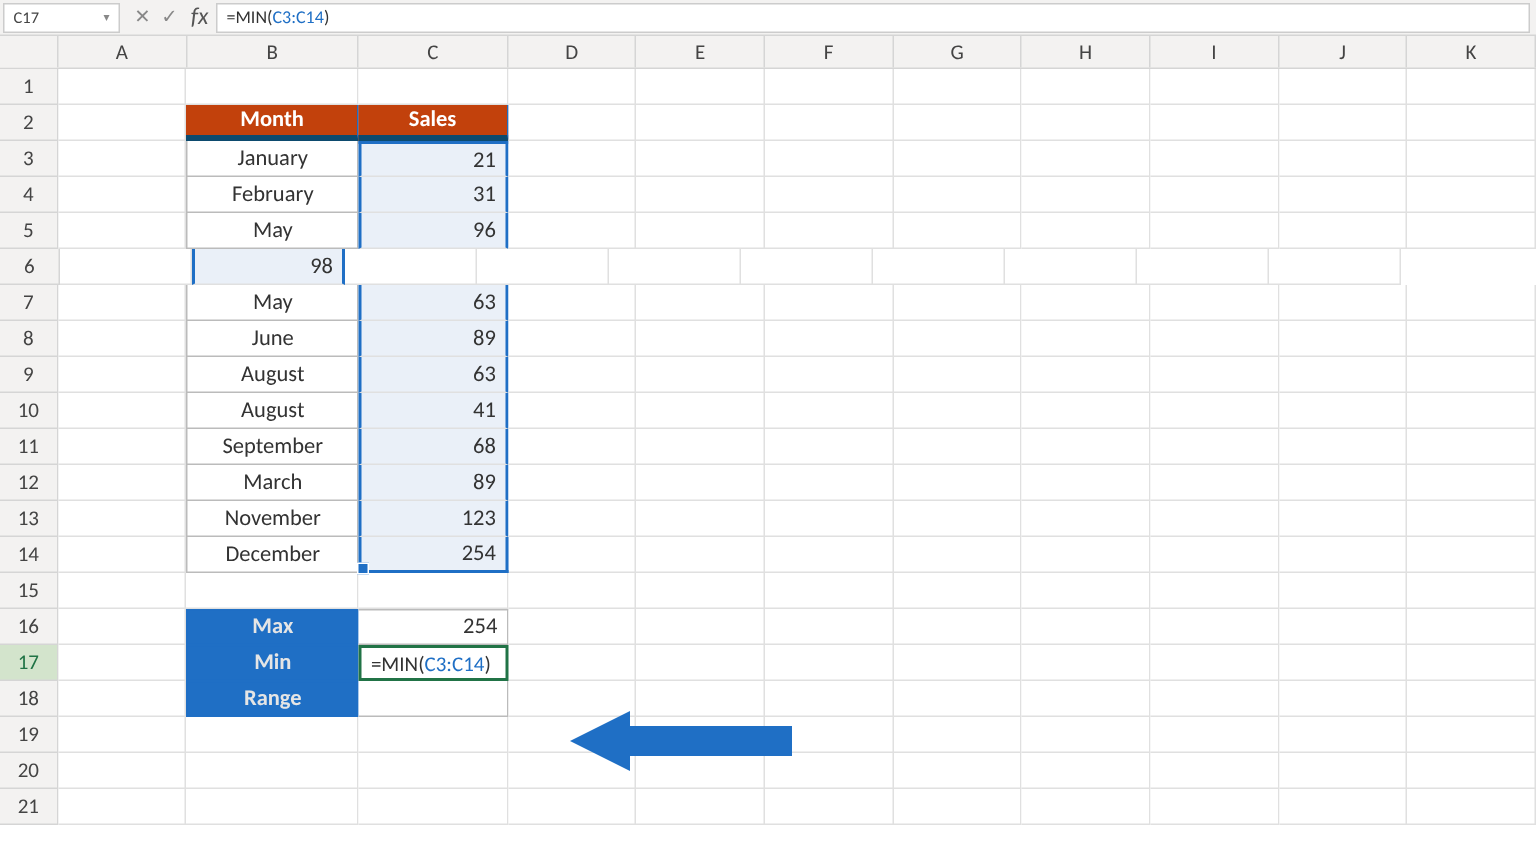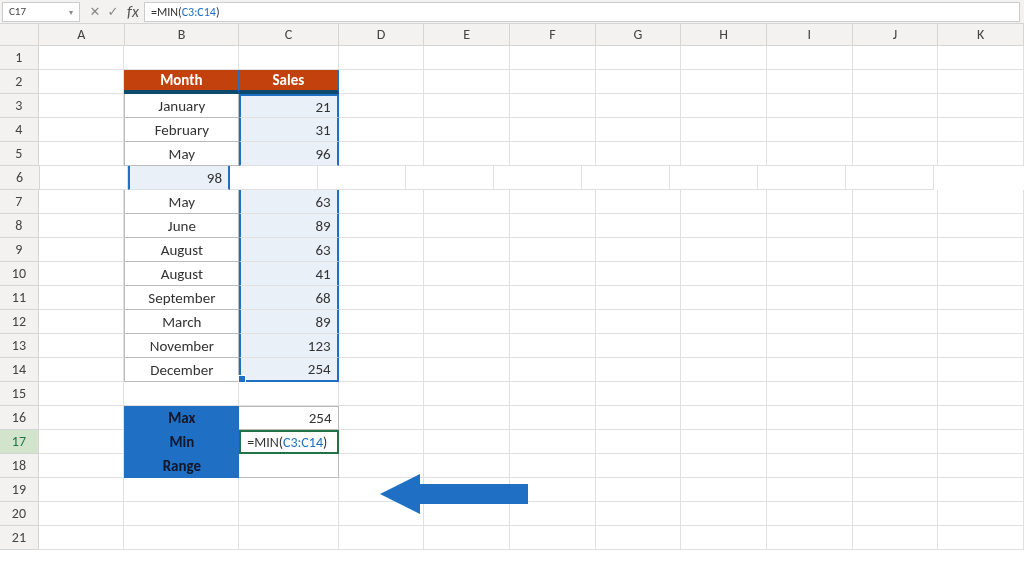--- a/index.html
+++ b/index.html
@@ -146,21 +146,21 @@
       position: absolute;
       left: -3px;
       bottom: -3px;
       width: 6px;
       height: 6px;
       background: #1f6fc5;
       border: 1px solid #fff;
     }
     .summary-label {
       background: #1f6fc5;
-      color: #0f172a;
+      color: #e5e5e5;
       font-weight: bold;
       justify-content: center;
       border: 1px solid #1f6fc5;
     }
     .summary-val {
       justify-content: flex-end;
       border: 1px solid #bbb;
       border-left: none;
       border-top: none;
       font-weight: 500;

